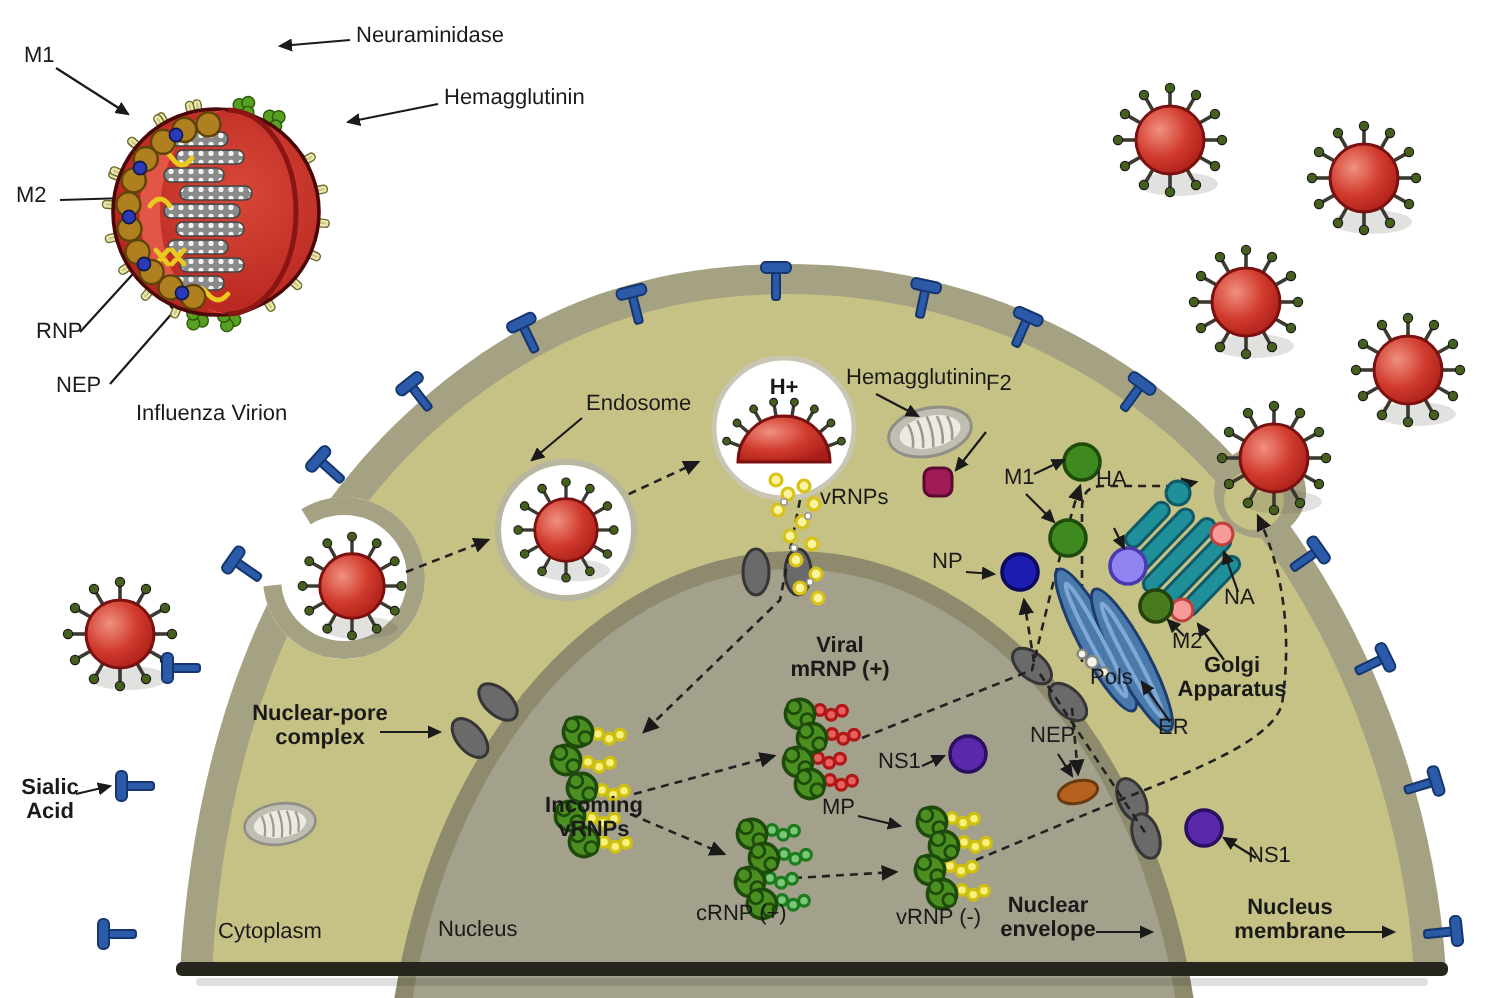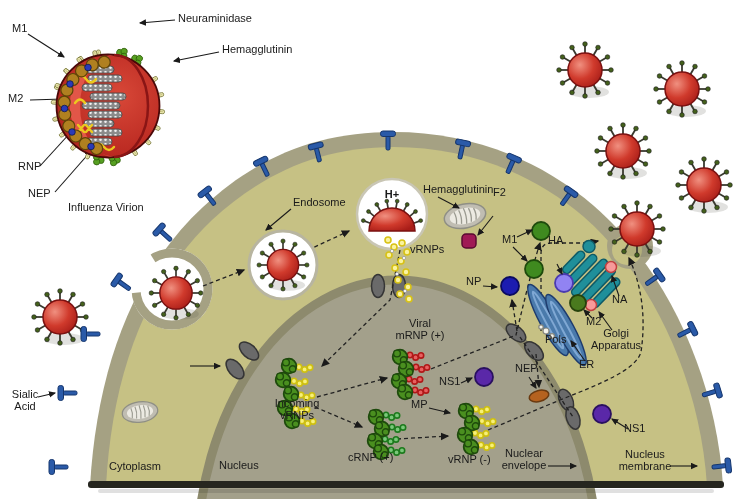--- a/index.html
+++ b/index.html
@@ -1,20 +1,20 @@
 <!DOCTYPE html>
 <html><head>
 <meta charset="utf-8">
 <style>
   html,body{margin:0;padding:0;background:#fff;}
   #stage{position:relative;width:750px;height:499px;background:#ffffff;overflow:hidden;
          font-family:"Liberation Sans",sans-serif;}
   #scene{position:absolute;left:0;top:0;}
   .lbl{position:absolute;font-size:11px;line-height:1.08;color:#1a1a1a;white-space:pre-line;}
-  .c{transform:translateX(-50%);text-align:center;}
+  .c{transform:translateX(-50%);text-align:center;font-weight:bold;}
   .b{font-weight:bold;}
 </style>
 </head>
 <body>
 
 <div id="stage">
 
 <svg id="scene" width="750" height="499" viewBox="0 0 750 499">
 <defs>
   <radialGradient id="vg" cx="35%" cy="35%" r="75%">
@@ -471,18 +471,20 @@
 mRNP (+)</div>
 <div class="lbl c" style="left:297px;top:398px">Incoming
 vRNPs</div>
 <div class="lbl" style="left:348px;top:452px">cRNP (+)</div>
 <div class="lbl" style="left:448px;top:454px">vRNP (-)</div>
 <div class="lbl c" style="left:524px;top:448px">Nuclear
 envelope</div>
 <div class="lbl" style="left:624px;top:423px">NS1</div>
 <div class="lbl c" style="left:645px;top:449px">Nucleus
 membrane</div>
+<div class="lbl c" style="left:160px;top:352px">Nuclear-pore
+complex</div>
 <div class="lbl c" style="left:25px;top:389px">Sialic
 Acid</div>
 <div class="lbl" style="left:109px;top:461px">Cytoplasm</div>
 <div class="lbl" style="left:219px;top:460px">Nucleus</div>
 
 </div>
 
 </body></html>

